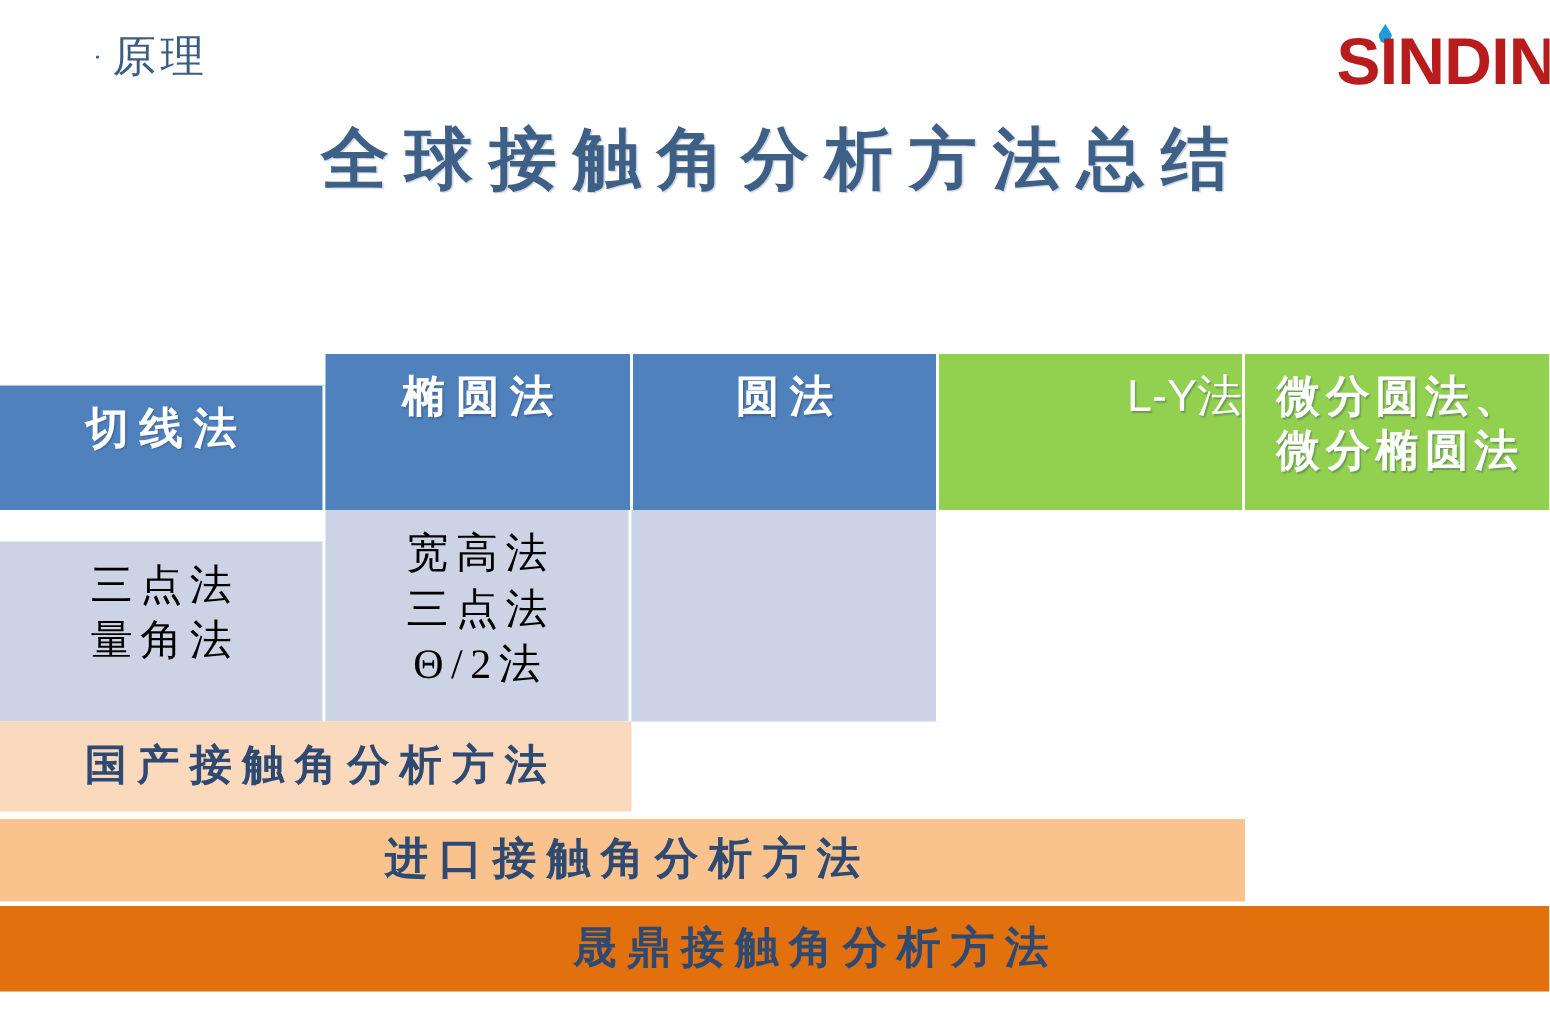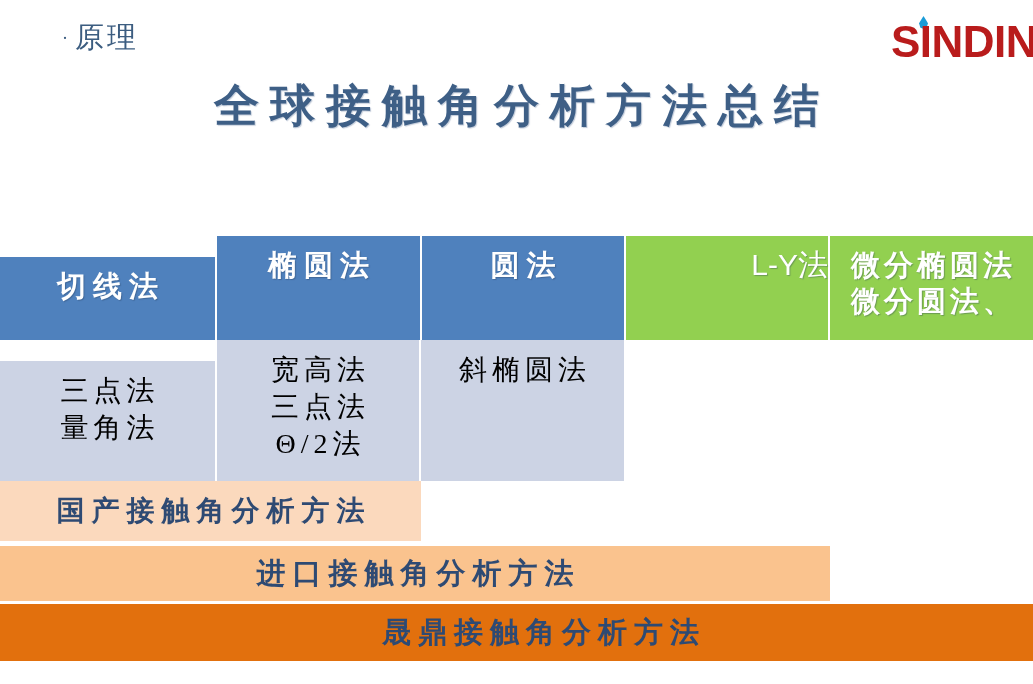--- a/index.html
+++ b/index.html
@@ -216,37 +216,36 @@
 <div class="slide-title">全球接触角分析方法总结</div>
 
 <div class="table-wrap">
 
   <div class="head-row">
     <div class="head-cell blue c1">切线法</div>
     <div class="head-cell blue c3">椭圆法</div>
     <div class="head-cell blue c2">圆法</div>
     <div class="head-cell green sans c4">L-Y法</div>
     <div class="head-cell green c5">
+      <div>微分圆法、</div>
       <div>微分椭圆法</div>
-      <div>微分圆法、</div>
     </div>
   </div>
 
   <div class="body-row">
     <div class="body-cell c1">
       <div>三点法</div>
       <div>量角法</div>
     </div>
     <div class="body-cell c2">
       <div>宽高法</div>
       <div>三点法</div>
       <div>Θ/2法</div>
     </div>
     <div class="body-cell c3">
-      <div>斜椭圆法</div>
     </div>
     <div class="body-cell empty c4"></div>
     <div class="body-cell empty c5"></div>
   </div>
 
 </div>
 
 <div class="band band-domestic">国产接触角分析方法</div>
 <div class="band band-import">进口接触角分析方法</div>
 <div class="band band-sindin">晟鼎接触角分析方法</div>

